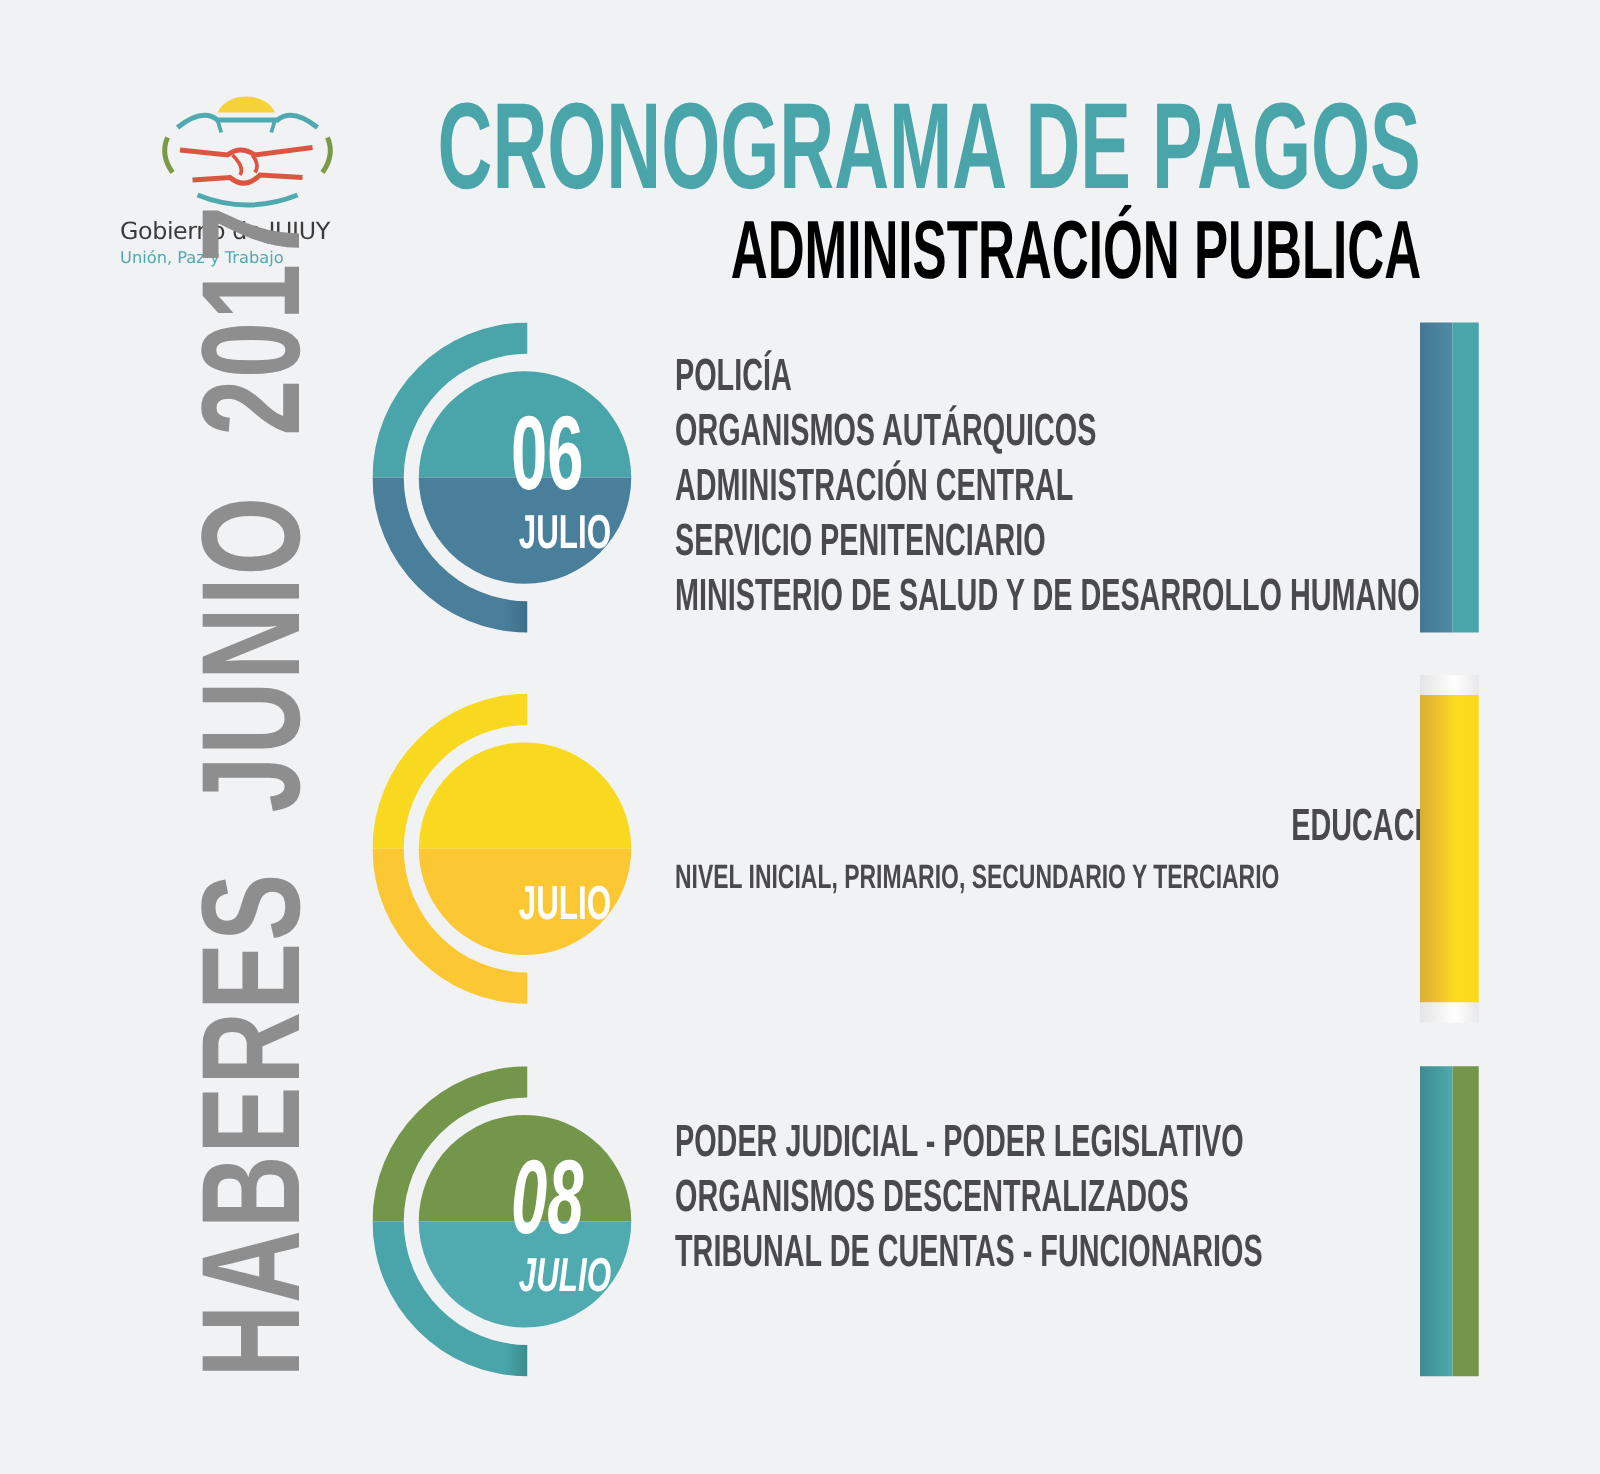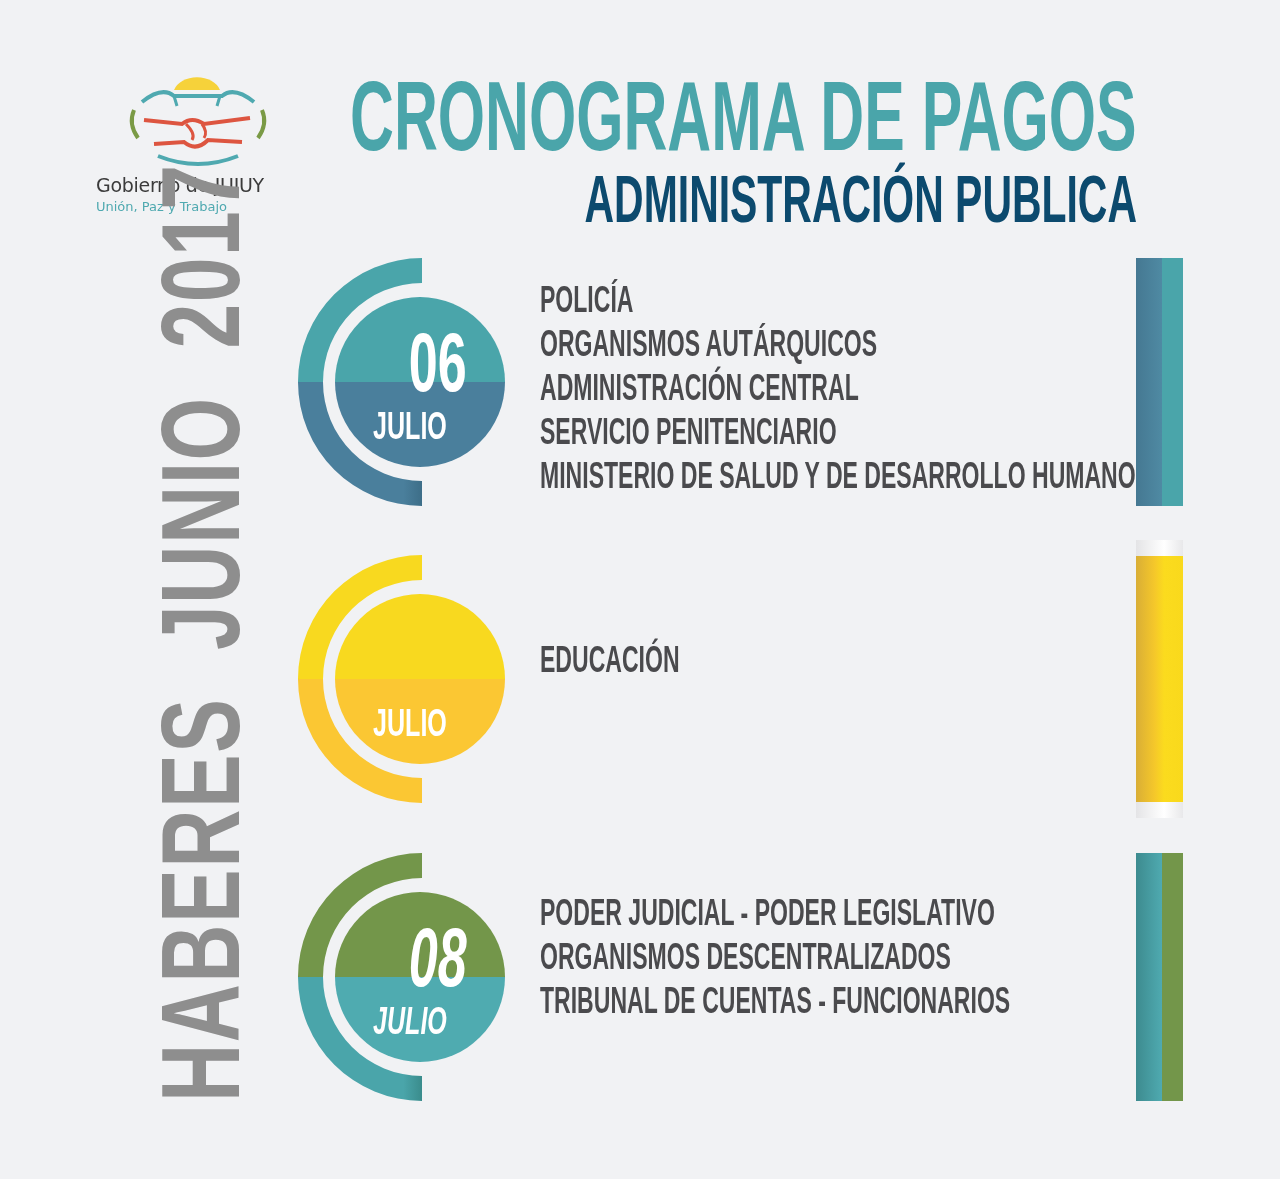--- a/index.html
+++ b/index.html
@@ -30,21 +30,21 @@
     display: inline-block; transform-origin: left top; white-space: nowrap;
   }
 
   .title-main {
     right: 143px; top: 66px; height: 100px;
     color: #4aa5aa; font-size: 98px; line-height: 100px;
   }
   .title-main span { transform: scaleX(0.62); transform-origin: right top; display:inline-block; }
   .title-sub {
     right: 143px; top: 164px; height: 70px;
-    color: #0c4a6e; font-size: 66px; line-height: 70px;
+    color: #000000; font-size: 66px; line-height: 70px;
   }
   .title-sub span { transform: scaleX(0.62); transform-origin: right top; display:inline-block; }
 
   
   .vertical {
     left: 153px; top: 1102px; width: 850px; height: 95px;
     transform: rotate(-90deg); transform-origin: left top;
     color: #8e8e8e;
   }
   .vertical span {
@@ -55,21 +55,21 @@
 
   
   .badge { left: 298px; width: 124px; height: 248px; }
   .badge .arc { position: absolute; left: 0; top: 0; }
   .badge-day {
     position: absolute; left: 70px; top: 62px; width: 140px; text-align: center;
     color: #ffffff; font-weight: bold; font-size: 84px; line-height: 84px;
   }
   .badge-day span { display: inline-block; transform: scaleX(0.62); }
   .badge-month {
-    position: absolute; left: 56px; top: 148px; width: 140px; text-align: left;
+    position: absolute; left: 70px; top: 148px; width: 140px; text-align: right;
     color: #ffffff; font-weight: bold; font-size: 38px; line-height: 40px;
   }
   .badge-month span { display: inline-block; transform: scaleX(0.66); }
 
   
   .list { left: 540px; }
   .list .item {
     color: #4a4a4d; font-weight: bold; font-size: 36px; height: 44px; line-height: 44px;
     white-space: nowrap;
   }
@@ -205,20 +205,21 @@
 <div class="abs list" style="top:278px;">
   <div class="item"><span>POLICÍA</span></div>
   <div class="item"><span>ORGANISMOS AUTÁRQUICOS</span></div>
   <div class="item"><span>ADMINISTRACIÓN CENTRAL</span></div>
   <div class="item"><span>SERVICIO PENITENCIARIO</span></div>
   <div class="item"><span>MINISTERIO DE SALUD Y DE DESARROLLO HUMANO</span></div>
 </div>
 
 <div class="abs list" style="top:638px;text-align:right;">
   <div class="item"><span>EDUCACIÓN</span></div>
+  <div class="item small"><span>NIVEL INICIAL, PRIMARIO, SECUNDARIO Y TERCIARIO</span></div>
 </div>
 
 <div class="abs list" style="top:891px;">
   <div class="item"><span>PODER JUDICIAL - PODER LEGISLATIVO</span></div>
   <div class="item"><span>ORGANISMOS DESCENTRALIZADOS</span></div>
   <div class="item"><span>TRIBUNAL DE CUENTAS - FUNCIONARIOS</span></div>
 </div>
 
 <div class="abs bar" style="top:258px; height:248px;">
   <div class="l" style="background:linear-gradient(90deg,#457892,#4f8aa3);"></div>

